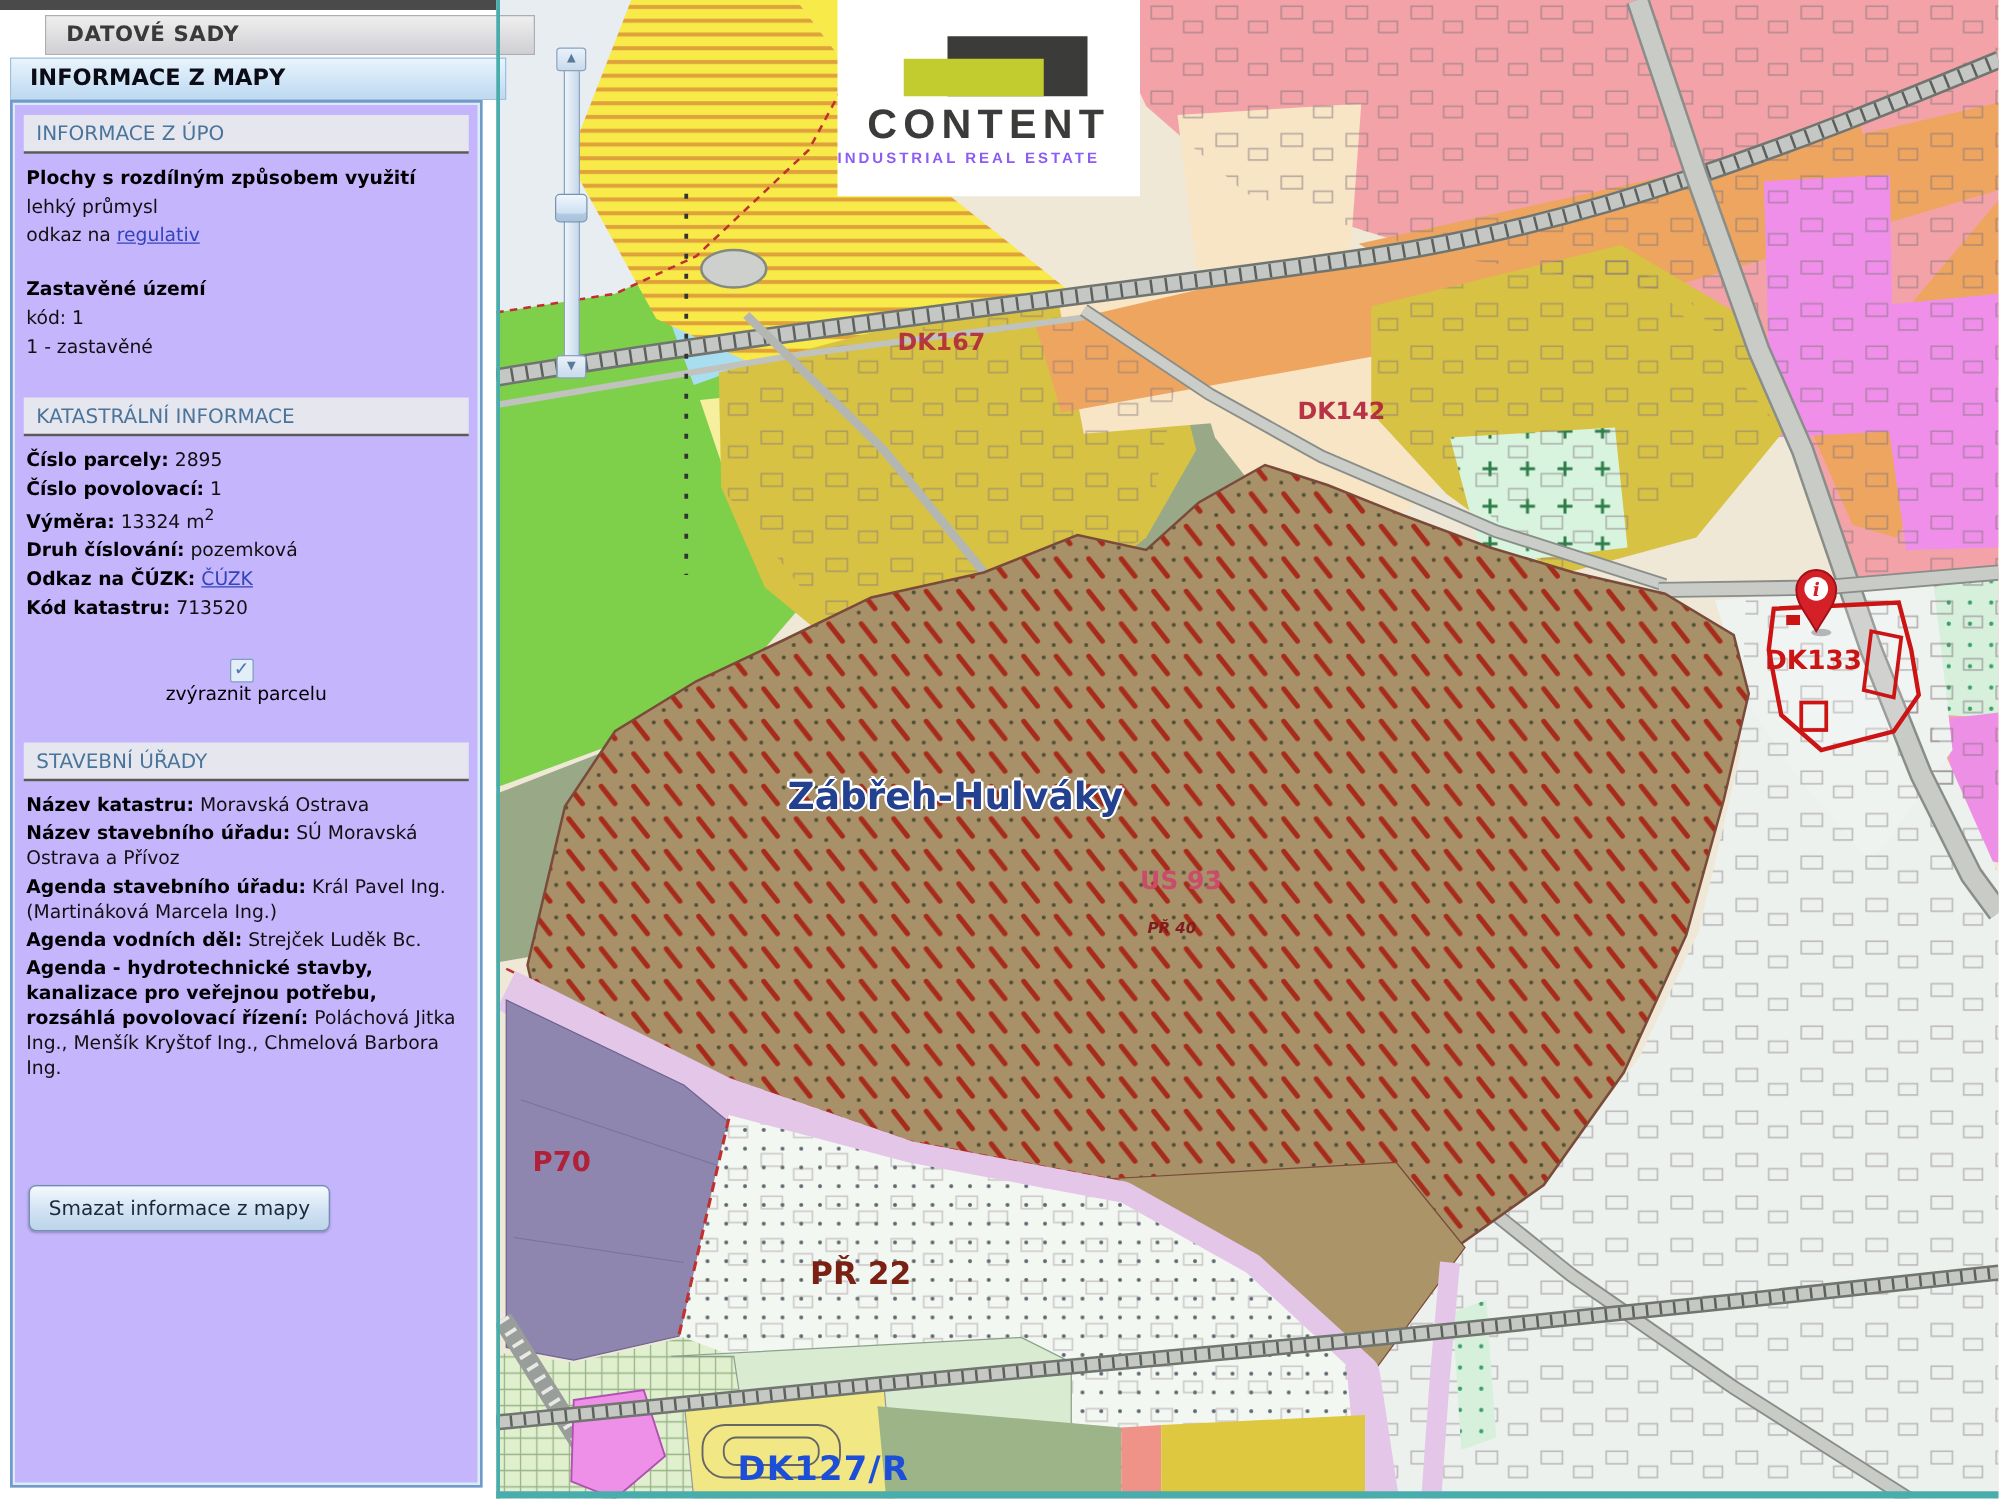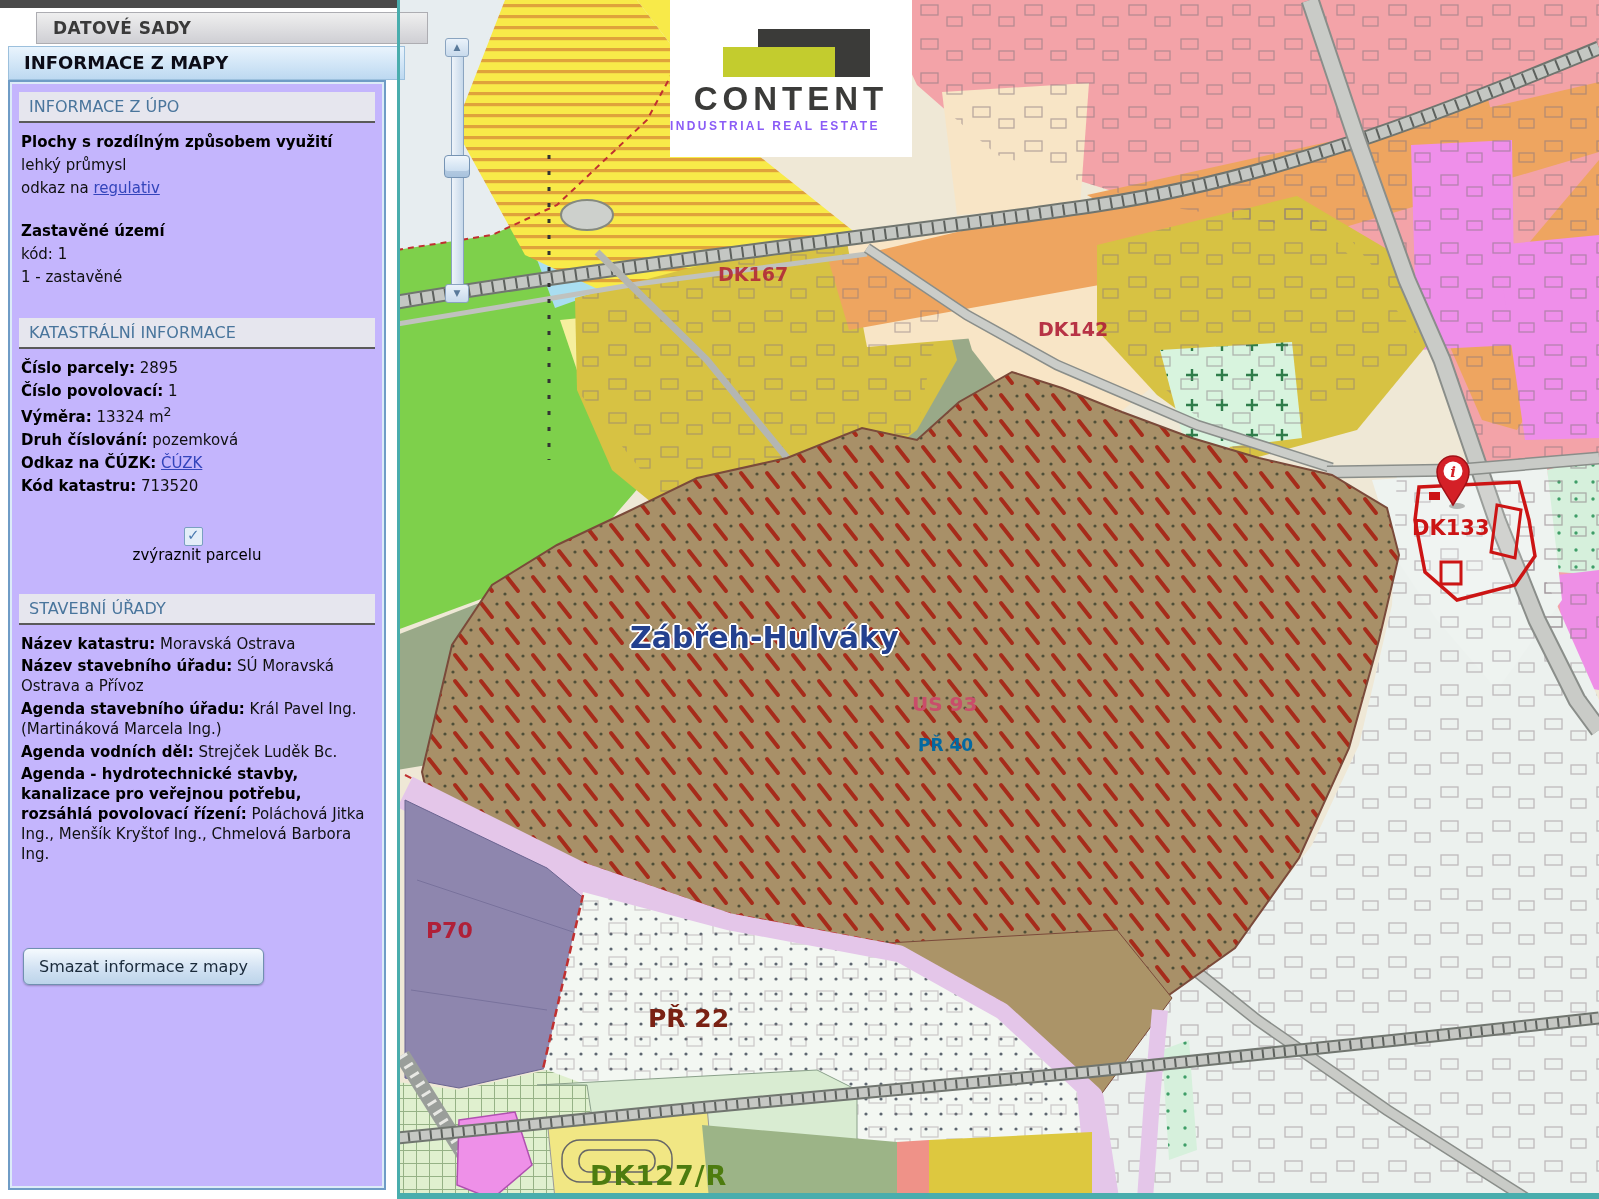--- a/index.html
+++ b/index.html
@@ -32,27 +32,27 @@
 
   
   #map{position:absolute;left:397px;top:0;width:1202px;height:1199px;overflow:hidden;background:#efe8d6;cursor:grab;}
   #tealL{position:absolute;left:397px;top:0;width:3px;height:1199px;background:#49adad;z-index:40;}
   #tealB{position:absolute;left:397px;top:1193px;width:1202px;height:6px;background:#49adad;z-index:40;}
 
   .maplabel{position:absolute;font-weight:bold;white-space:nowrap;z-index:30;}
   .lb-district{left:630px;top:620px;font-size:30px;color:#24418f;
     text-shadow:-2px 0 #fff,2px 0 #fff,0 -2px #fff,0 2px #fff,-1px -1px #fff,1px 1px #fff,1px -1px #fff,-1px 1px #fff;}
   .lb-us93{left:912px;top:692px;font-size:20px;color:#c94d6a;}
-  .lb-pr40{left:918px;top:735px;font-size:17px;color:#0369a1;}
+  .lb-pr40{left:918px;top:735px;font-size:12px;color:#7f1d1d;font-style:italic;}
   .lb-dk167{left:718px;top:263px;font-size:19px;color:#b02038;opacity:.85;}
   .lb-dk142{left:1038px;top:318px;font-size:19px;color:#b02038;opacity:.9;}
   .lb-dk133{left:1412px;top:516px;font-size:21px;color:#cc1414;}
   .lb-p70{left:426px;top:918px;font-size:22px;color:#b02038;text-align:center;}
   .lb-pr22{left:648px;top:1004px;font-size:25px;color:#7a2113;}
-  .lb-dk127{left:590px;top:1160px;font-size:27px;color:#4d7c0f;letter-spacing:1px;}
+  .lb-dk127{left:590px;top:1160px;font-size:27px;color:#1d4ed8;letter-spacing:1px;}
 
   
   .logo{position:absolute;left:670px;top:0;width:242px;height:157px;background:#fff;z-index:35;}
   .logo-dark{position:absolute;left:88px;top:29px;width:112px;height:48px;background:#3b3b39;}
   .logo-lime{position:absolute;left:53px;top:47px;width:112px;height:30px;}
   .logo-name{position:absolute;left:0;top:80px;width:100%;text-align:center;font-family:"Liberation Sans",sans-serif;
     font-weight:bold;font-size:33px;letter-spacing:5px;color:#3b3b39;}
   .logo-tag{position:absolute;left:0;top:119px;width:100%;font-family:"Liberation Sans",sans-serif;
     font-weight:bold;font-size:12px;letter-spacing:2.4px;color:#8b5cf6;}
 

